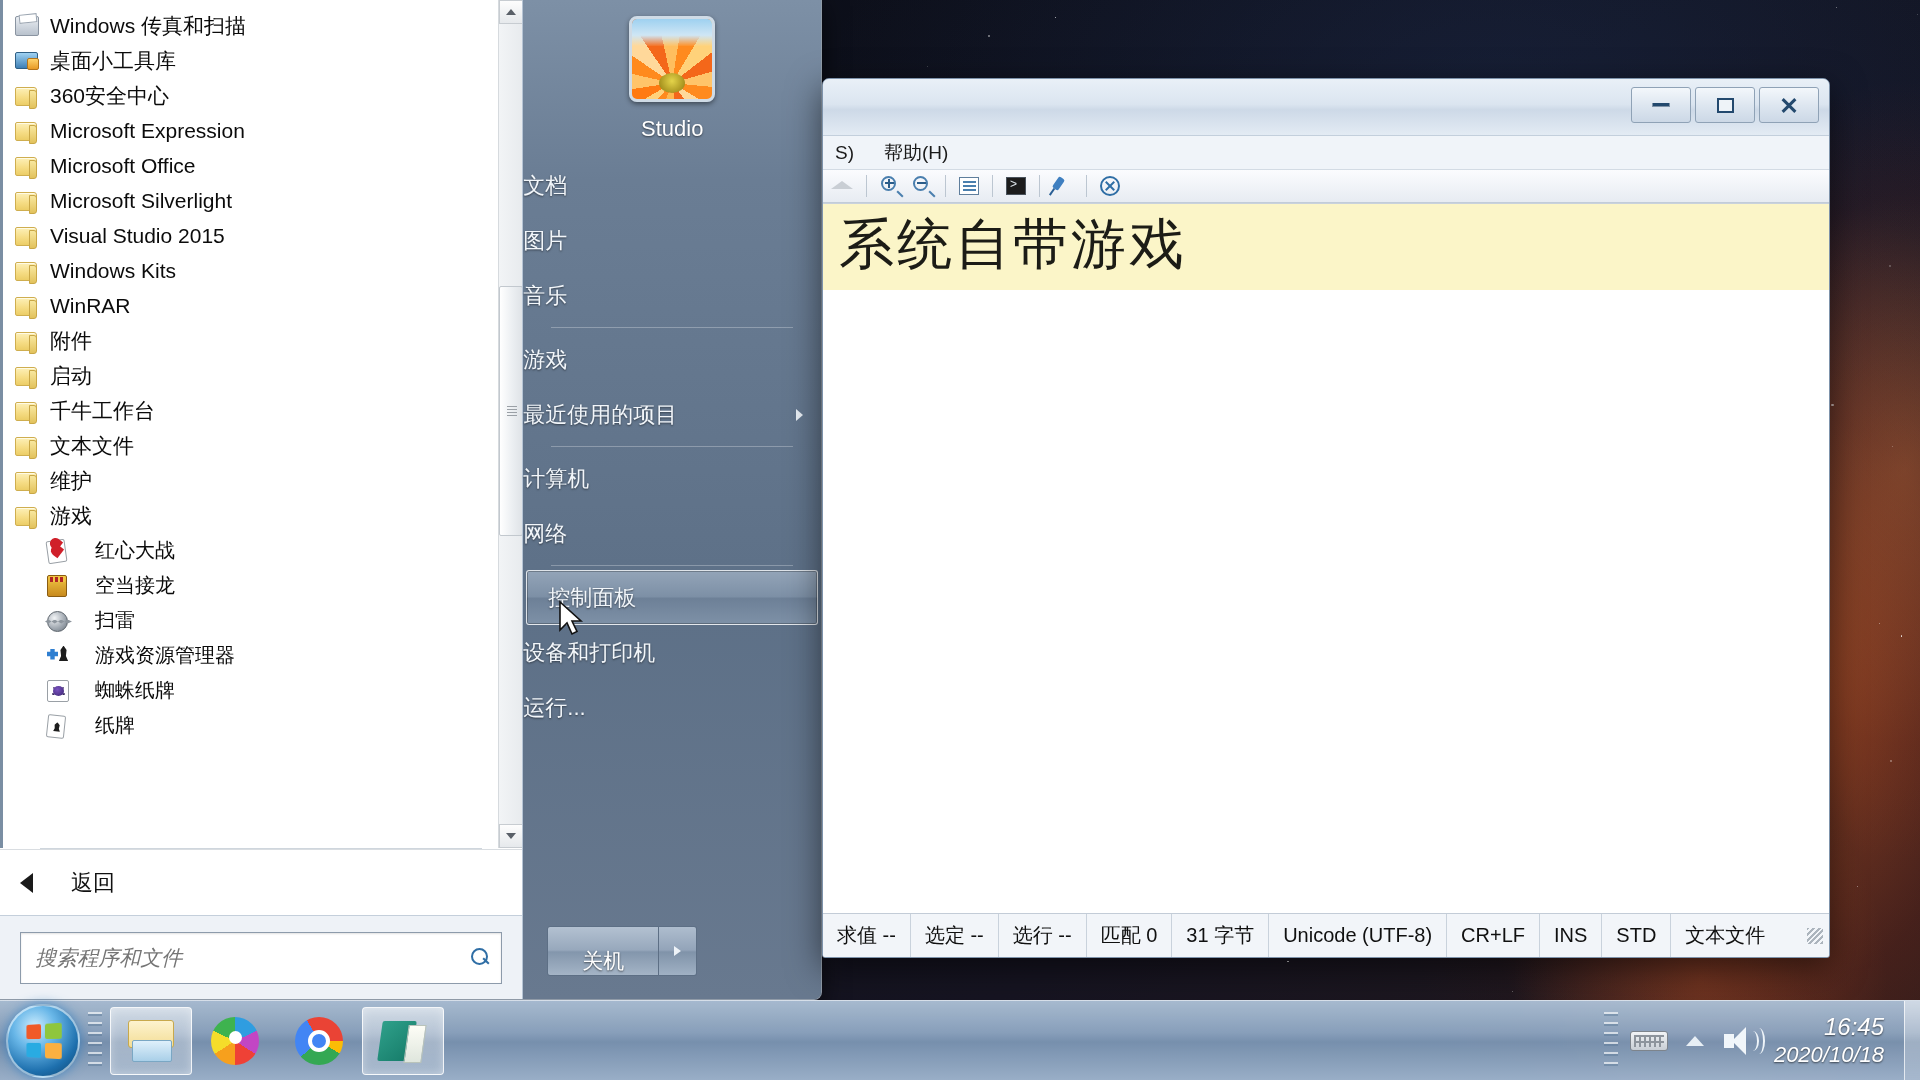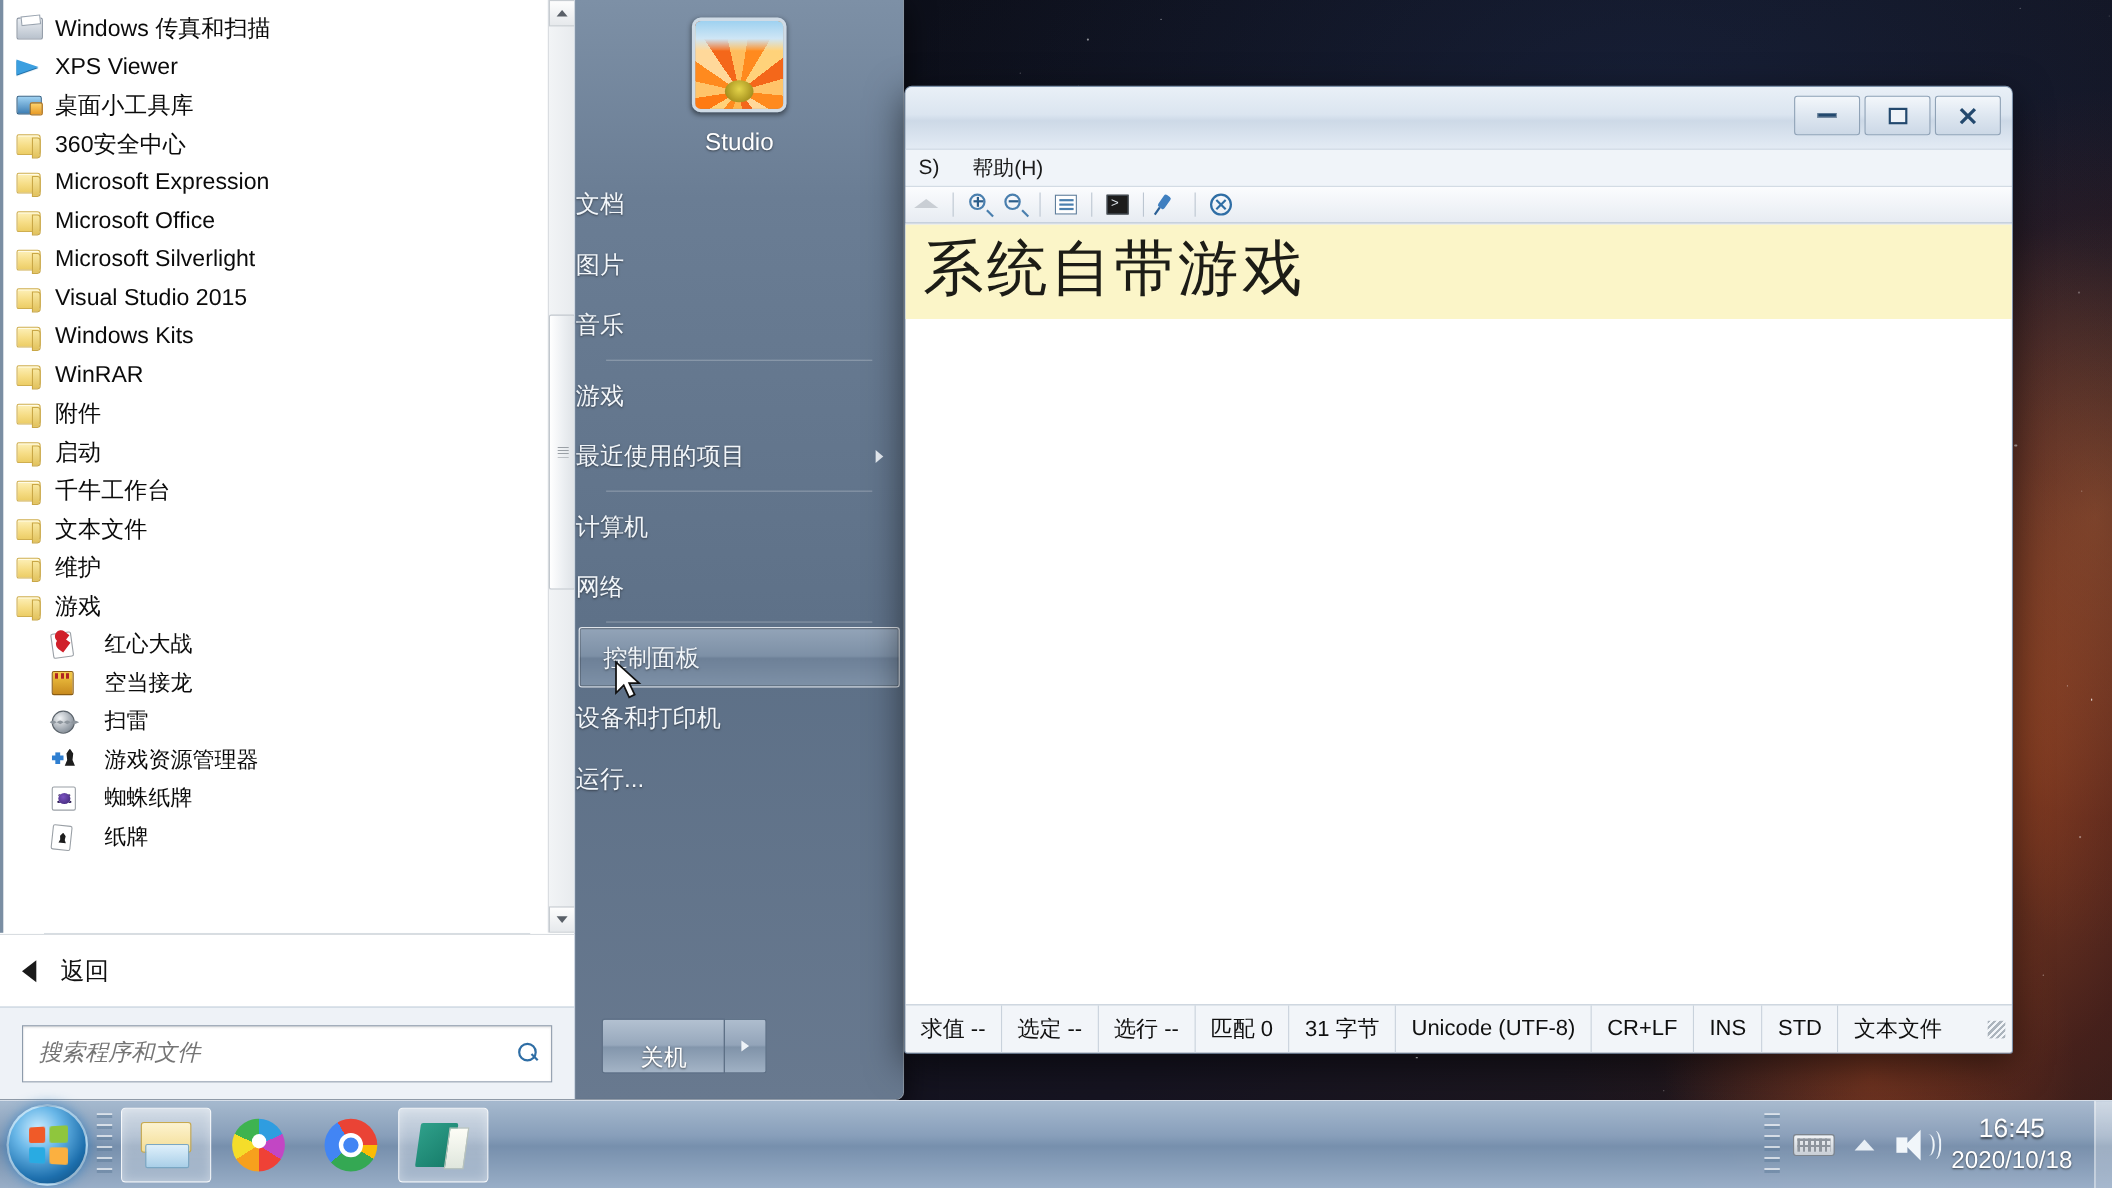--- a/index.html
+++ b/index.html
@@ -138,21 +138,21 @@
   .sb-up { border-bottom:6px solid #5a6068; }
   .sb-down { border-top:6px solid #5a6068; }
   #sb-thumb { position:absolute; left:0; width:24px; top:286px; height:250px;
     background:linear-gradient(90deg,#ffffff,#eceff2 55%,#dfe3e7);
     border:1px solid #c2c8ce; border-radius:2px; cursor:pointer; }
   #sb-thumb:after { content:""; position:absolute; left:7px; top:50%; margin-top:-5px; width:10px; height:10px;
     background:repeating-linear-gradient(180deg,#9aa0a6 0 1px,transparent 1px 3px); }
 
   
   #back-row { height:66px; border-top:1px solid #d9dde1; background:#fff;
-    display:flex; align-items:center; gap:22px; padding-left:12px; cursor:default; }
+    display:flex; align-items:center; gap:38px; padding-left:12px; cursor:default; }
   .back-tri { width:0;height:0;border-top:10px solid transparent;border-bottom:10px solid transparent;
     border-right:13px solid #1a1a1a; margin-left:8px; }
   #back-label { font-size:22px; color:#111; }
   #back-divider { height:1px; background:#cfd6dd; margin:0 40px; }
 
   
   #search-wrap { height:84px; background:#eef2f7; border-top:1px solid #c4cfdb;
     display:flex; align-items:center; justify-content:center; }
   #search-box { width:482px; height:52px; background:#fff; border:1px solid #8d9bab;
     box-shadow:inset 0 1px 2px rgba(0,0,0,.12); display:flex; align-items:center;
@@ -334,22 +334,22 @@
                repeating-linear-gradient(180deg,#8d949c 0 2px,transparent 2px 6px); }
   .ic-chevron { width:0;height:0;border-left:9px solid transparent;border-right:9px solid transparent;
     border-bottom:10px solid #e8eff5; }
   .ic-speaker { width:34px;height:28px;position:relative; }
   .ic-speaker:before { content:"";position:absolute;left:0;top:7px;width:10px;height:14px;background:#f1f6fa; }
   .ic-speaker:after { content:"";position:absolute;left:8px;top:0;width:0;height:0;
     border-top:14px solid transparent;border-bottom:14px solid transparent;border-right:14px solid #f1f6fa; }
   .spk-wave { position:absolute; right:-1px; top:4px; width:12px; height:20px;
     border-right:2px solid #eef4f9; border-radius:50%; }
   .spk-wave.w2 { right:-7px; top:1px; height:26px; }
-  #clock { padding:0 20px 0 10px; text-align:center; color:#fff; line-height:1.18;
-    text-shadow:0 1px 2px rgba(0,0,0,.6); }
+  #clock { padding:0 20px 0 10px; text-align:right; color:#fff; line-height:1.18;
+    text-shadow:0 1px 2px rgba(0,0,0,.6);font-style:italic; }
   #clock .t { font-size:24px; } #clock .d { font-size:22px; }
   #show-desktop { width:16px; height:80px; background:linear-gradient(180deg,rgba(255,255,255,.45),rgba(255,255,255,.12));
     border-left:1px solid rgba(255,255,255,.7); cursor:pointer; }
 
   
   #cursor { position:absolute; left:558px; top:600px; width:26px; height:40px; pointer-events:none; z-index:50; }
 </style>
 </head>
 <body>
 
@@ -513,26 +513,20 @@
     <div id="programs-scroll">
       <div id="programs-list">
           <div class="prog-item">
             <span class="ico">
               <span class="ico-fax" style="position: absolute;"></span>
             </span>
             <span>Windows 传真和扫描</span>
           </div>
           <div class="prog-item">
             <span class="ico">
-              <span class="ico-xps" style="position: absolute;"></span>
-            </span>
-            <span>XPS Viewer</span>
-          </div>
-          <div class="prog-item">
-            <span class="ico">
               <span class="ico-monitor" style="position: absolute;"></span>
             </span>
             <span>桌面小工具库</span>
           </div>
           <div class="prog-item">
             <span class="ico">
               <span class="ico-folder" style="position: absolute;"></span>
             </span>
             <span>360安全中心</span>
           </div>

